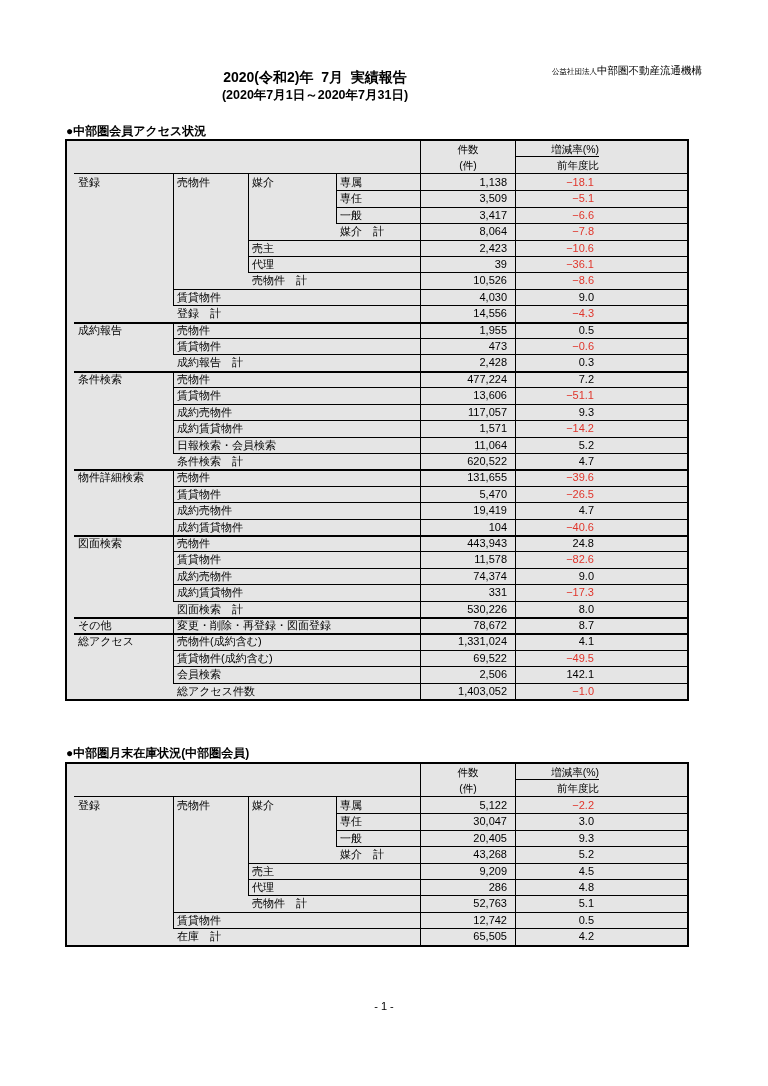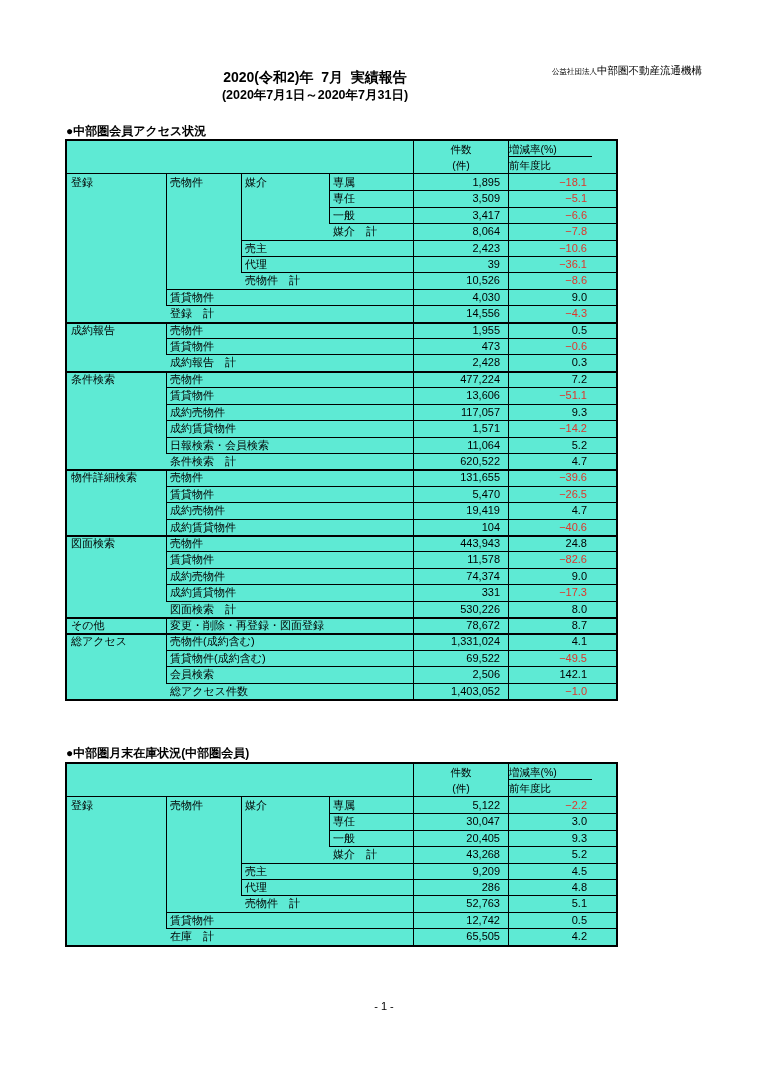--- a/index.html
+++ b/index.html
@@ -14,29 +14,29 @@
   .org .small{font-size:7.5px;margin-left:16px;}
 
   .title-block{position:absolute;top:68px;left:40px;width:550px;text-align:center;}
   .title{font-size:14px;font-weight:bold;white-space:pre;line-height:18px;}
   .subtitle{font-size:12.5px;font-weight:bold;white-space:pre;line-height:17px;margin-top:1px;}
 
   .sec-title{position:absolute;left:66px;font-size:12px;font-weight:bold;white-space:nowrap;}
   .sec1{top:123px;}
   .sec2{top:745px;}
 
-  .rtable{position:absolute;left:65px;width:553px;border:2px solid #000;background:#5eead4;}
+  .rtable{position:absolute;left:65px;width:624px;border:2px solid #000;background:#e5e5e5;padding-left:7px;}
   .t1{top:139px;}
   .t2{top:762px;}
 
   .thead{display:flex;height:33px;border-bottom:1px solid #000;}
   .hlabels{width:346px;}
   .hcount{width:95px;border-left:1px solid #000;text-align:center;font-size:10.5px;}
   .hcount div{height:16.4px;line-height:16.8px;}
-  .hrate{width:84px;border-left:1px solid #000;text-align:left;font-size:10.5px;}
+  .hrate{width:84px;border-left:1px solid #000;text-align:right;font-size:10.5px;}
   .hr1{height:16.4px;line-height:16.8px;border-bottom:1px solid #000;}
   .hr2{height:15.6px;line-height:16px;}
 
   .row{display:flex;height:16.42px;position:relative;font-size:11px;line-height:16.42px;}
   .labels{width:346px;position:relative;overflow:visible;}
   .t{position:absolute;top:0;white-space:pre;}
   .t0{left:4px;}
   .t1x{left:103px;}
   .t2x{left:178px;}
   .t3x{left:266px;}
@@ -83,21 +83,21 @@
     <div class="row">
       <div class="labels">
         <span class="t t0">登録</span>
         <span class="t t1x">売物件</span>
         <span class="t t2x">媒介</span>
         <span class="t t3x">専属</span>
         <i class="vl vl1"></i>
         <i class="vl vl2"></i>
         <i class="vl vl3"></i>
       </div>
-      <div class="cell count">1,895</div>
+      <div class="cell count">1,138</div>
       <div class="cell rate neg">−18.1</div>
     </div>
     <div class="row">
       <i class="tl tl-l3"></i>
       <div class="labels">
         <span class="t t3x">専任</span>
         <i class="vl vl1"></i>
         <i class="vl vl2"></i>
         <i class="vl vl3"></i>
       </div>

